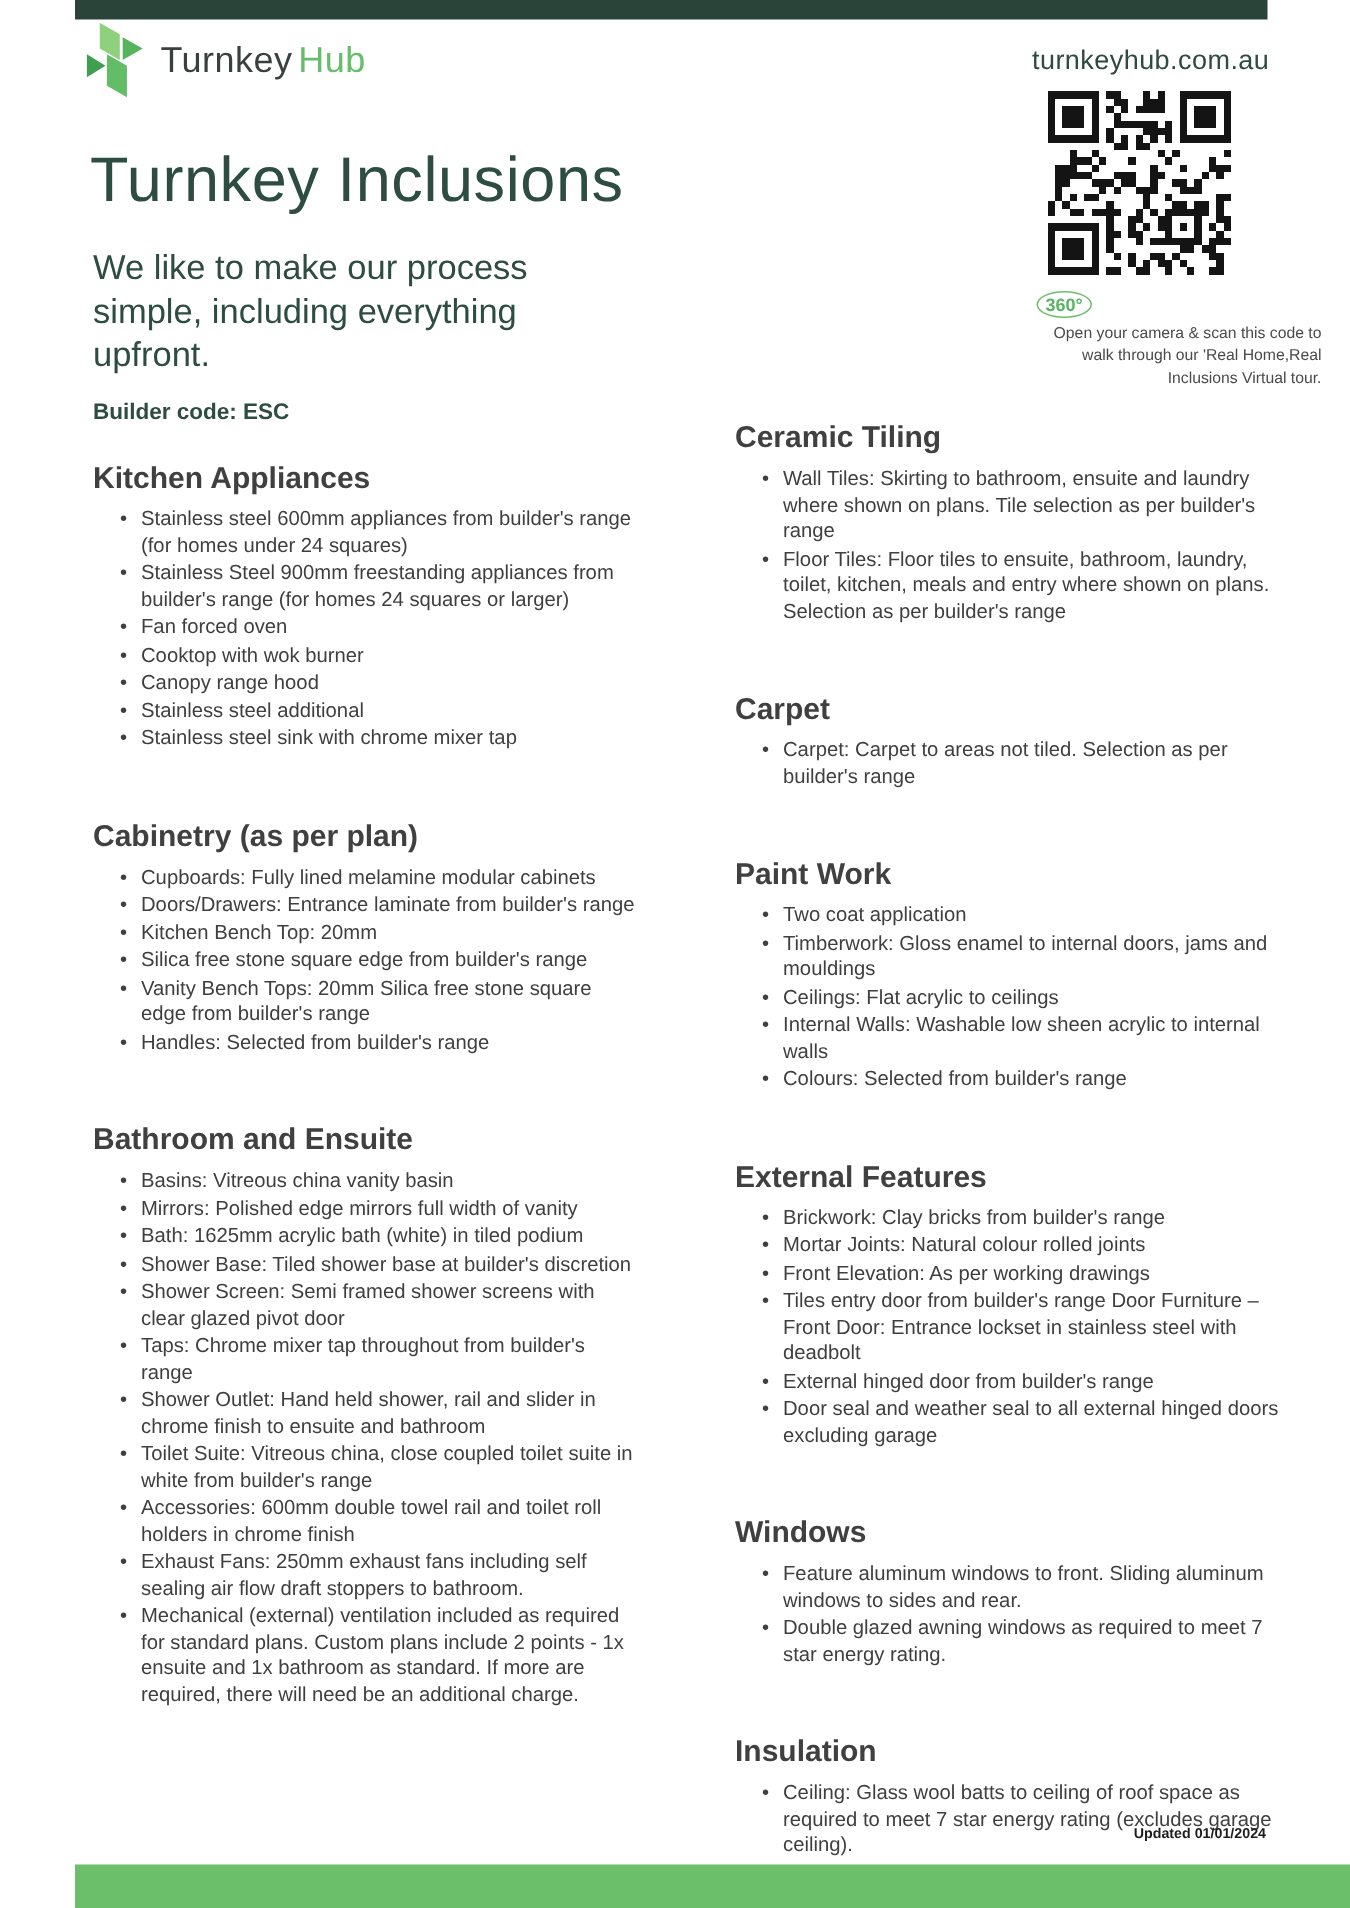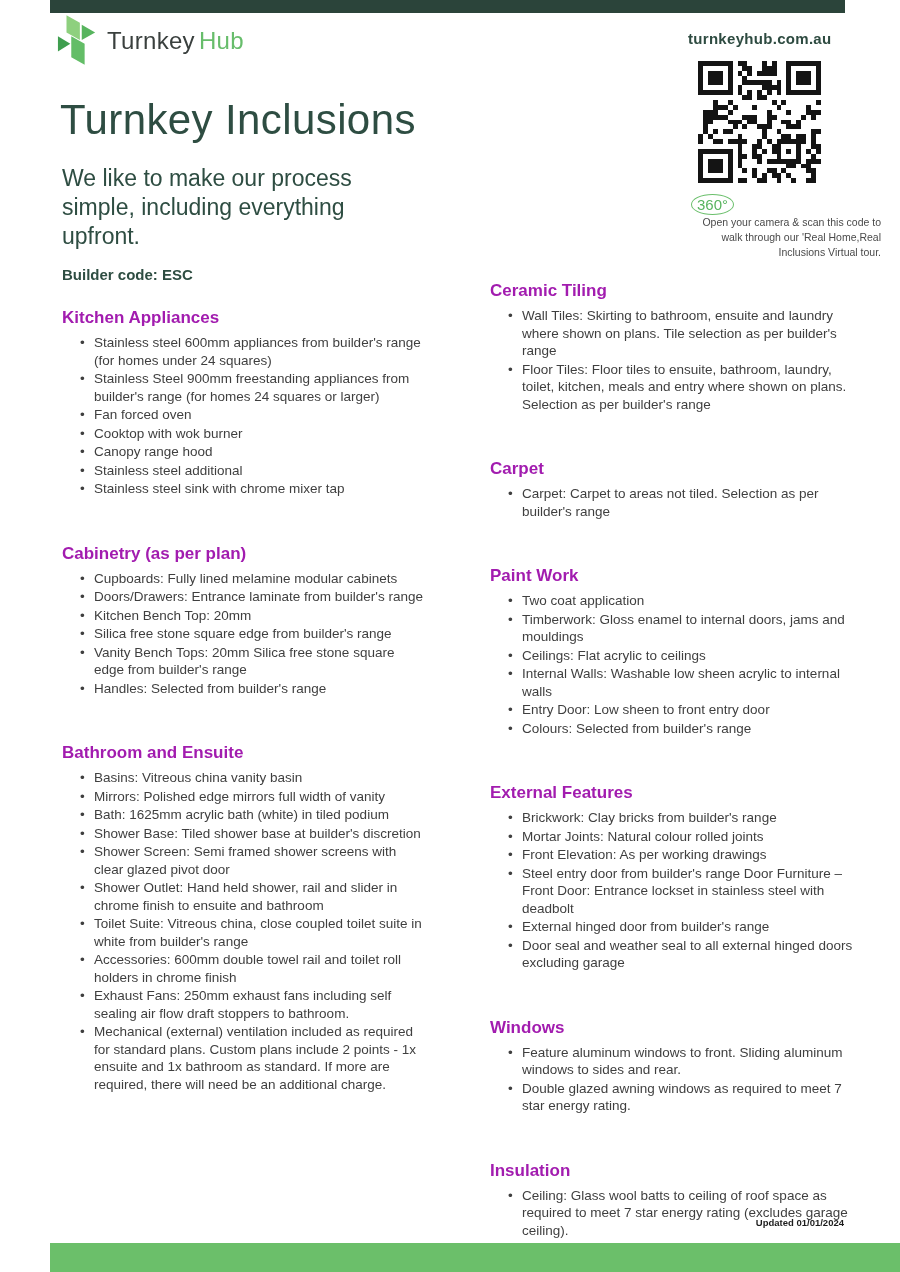--- a/index.html
+++ b/index.html
@@ -12,44 +12,44 @@
   .top-bar { position:absolute; left:50px; top:0; width:795px; height:13px; background:#2b443a; }
   .bottom-bar { position:absolute; left:50px; top:1243px; width:850px; height:29px; background:#6bbf6a; }
 
   
   .logo { position:absolute; left:56px; top:14px; display:flex; align-items:center; gap:9px; }
   .logo-icon { width:42px; height:54px; display:block; }
   .logo-text { font-size:24px; font-weight:500; color:#3a403e; letter-spacing:0.3px; }
   .logo-text .hub { color:#67bd6b; font-weight:400; margin-left:4px; }
 
   
-  .website { position:absolute; left:688px; top:30px; width:185px; font-size:15px; font-weight:700; color:#2e4b41; letter-spacing:0.3px; }
+  .website { position:absolute; left:688px; top:30px; width:185px; font-size:18px; font-weight:400; color:#2e4b41; letter-spacing:0.3px; }
   .qr-svg { position:absolute; left:691px; top:56px; width:137px; height:132px; }
   .badge-360 { position:absolute; left:691px; top:194px; }
   .badge-360 span {
     display:inline-block; border:1px solid #6abf6b; border-radius:50%;
-    padding:2px 5px; color:#58b45f; font-size:15px; font-weight:400; line-height:1;
+    padding:2px 5px; color:#58b45f; font-size:12px; font-weight:700; line-height:1;
   }
   .qr-caption { position:absolute; left:689px; top:215px; width:192px; margin:0;
     font-size:10.5px; line-height:1.45; color:#4a4a4a;text-align:right; }
 
   
   .page-title { position:absolute; left:60px; top:96px; margin:0;
     font-size:42px; font-weight:400; color:#2e4d42; letter-spacing:0.4px;text-align:center; }
   .intro { position:absolute; left:62px; top:164px; width:316px; margin:0;
     font-size:23px; line-height:1.26; color:#2e4d42; }
   .builder-code { position:absolute; left:62px; top:266px; margin:0;
     font-size:15px; font-weight:700; color:#2e4d42; }
 
   
   .col { position:absolute; width:372px; }
   .col-left  { left:62px;  top:308px; }
   .col-right { left:490px; top:281px; }
   .section { margin:0 0 46px 0; }
-  .sec-heading { margin:0 0 5px 0; font-size:17px; font-weight:700; color:#a21caf; }
+  .sec-heading { margin:0 0 5px 0; font-size:20px; font-weight:700; color:#404040; }
   .bullets { margin:6px; padding:0; list-style:none; }
   .bullets li { position:relative; padding-left:26px; font-size:13.5px; line-height:17.5px;
     color:#3f3f3f; margin-bottom:1px; }
   .bullets li::before { content:"\2022"; position:absolute; left:12px; color:#3f3f3f; }
 
   .updated { position:absolute; right:56px; top:1217px; font-size:9.5px; font-weight:700; color:#1c1c1c; }
 </style>
 </head>
 <body>
 
@@ -393,20 +393,21 @@
         </ul>
       </section>
       <section class="section">
         <h2 class="sec-heading">Bathroom and Ensuite</h2>
         <ul class="bullets">
           <li>Basins: Vitreous china vanity basin</li>
           <li>Mirrors: Polished edge mirrors full width of vanity</li>
           <li>Bath: 1625mm acrylic bath (white) in tiled podium</li>
           <li>Shower Base: Tiled shower base at builder's discretion</li>
           <li>Shower Screen: Semi framed shower screens with clear glazed pivot door</li>
+          <li>Taps: Chrome mixer tap throughout from builder's range</li>
           <li>Shower Outlet: Hand held shower, rail and slider in chrome finish to ensuite and bathroom</li>
           <li>Toilet Suite: Vitreous china, close coupled toilet suite in white from builder's range</li>
           <li>Accessories: 600mm double towel rail and toilet roll holders in chrome finish</li>
           <li>Exhaust Fans: 250mm exhaust fans including self sealing air flow draft stoppers to bathroom.</li>
           <li>Mechanical (external) ventilation included as required for standard plans. Custom plans include 2 points - 1x ensuite and 1x bathroom as standard. If more are required, there will need be an additional charge.</li>
         </ul>
       </section>
     </div>
   <div class="col col-right">
       <section class="section">
@@ -422,31 +423,30 @@
           <li>Carpet: Carpet to areas not tiled. Selection as per builder's range</li>
         </ul>
       </section>
       <section class="section">
         <h2 class="sec-heading">Paint Work</h2>
         <ul class="bullets">
           <li>Two coat application</li>
           <li>Timberwork: Gloss enamel to internal doors, jams and mouldings</li>
           <li>Ceilings: Flat acrylic to ceilings</li>
           <li>Internal Walls: Washable low sheen acrylic to internal walls</li>
-          <li>Entry Door: Low sheen to front entry door</li>
           <li>Colours: Selected from builder's range</li>
         </ul>
       </section>
       <section class="section">
         <h2 class="sec-heading">External Features</h2>
         <ul class="bullets">
           <li>Brickwork: Clay bricks from builder's range</li>
           <li>Mortar Joints: Natural colour rolled joints</li>
           <li>Front Elevation: As per working drawings</li>
-          <li>Steel entry door from builder's range Door Furniture – Front Door: Entrance lockset in stainless steel with deadbolt</li>
+          <li>Tiles entry door from builder's range Door Furniture – Front Door: Entrance lockset in stainless steel with deadbolt</li>
           <li>External hinged door from builder's range</li>
           <li>Door seal and weather seal to all external hinged doors excluding garage</li>
         </ul>
       </section>
       <section class="section">
         <h2 class="sec-heading">Windows</h2>
         <ul class="bullets">
           <li>Feature aluminum windows to front. Sliding aluminum windows to sides and rear.</li>
           <li>Double glazed awning windows as required to meet 7 star energy rating.</li>
         </ul>

